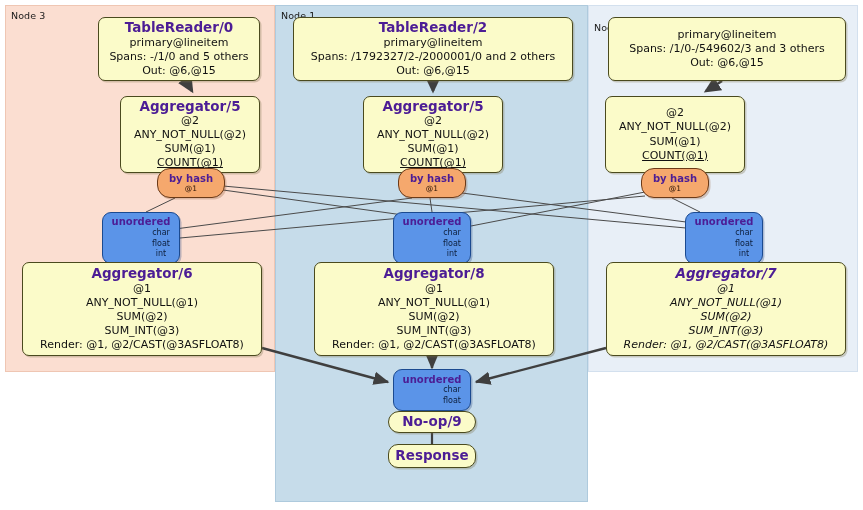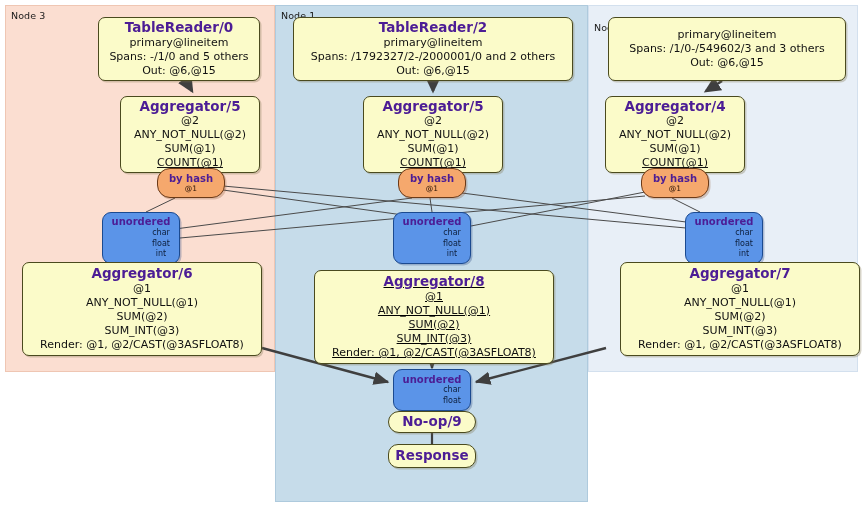--- a/index.html
+++ b/index.html
@@ -114,21 +114,20 @@
         <div class="ln u">COUNT(@1)</div>
       </div>
       <div class="box yellow" style="left: 363px; top: 96px; width: 140px; height: 77px;">
         <div class="ttl">Aggregator/5</div>
         <div class="ln">@2</div>
         <div class="ln">ANY_NOT_NULL(@2)</div>
         <div class="ln">SUM(@1)</div>
         <div class="ln u">COUNT(@1)</div>
       </div>
       <div class="box yellow" style="left: 605px; top: 96px; width: 140px; height: 77px;">
-        <div class="ttl">Aggregator/4</div>
         <div class="ln">@2</div>
         <div class="ln">ANY_NOT_NULL(@2)</div>
         <div class="ln">SUM(@1)</div>
         <div class="ln u">COUNT(@1)</div>
       </div>
       <div class="box orange" style="left: 157px; top: 168px; width: 68px; height: 30px;">
         <div class="ttl">by hash</div>
         <div class="ln">@1</div>
       </div>
       <div class="box orange" style="left: 398px; top: 168px; width: 68px; height: 30px;">
@@ -158,29 +157,29 @@
         <div class="ln">int</div>
       </div>
       <div class="box yellow" style="left: 22px; top: 262px; width: 240px; height: 94px;">
         <div class="ttl">Aggregator/6</div>
         <div class="ln">@1</div>
         <div class="ln">ANY_NOT_NULL(@1)</div>
         <div class="ln">SUM(@2)</div>
         <div class="ln">SUM_INT(@3)</div>
         <div class="ln">Render: @1, @2/CAST(@3ASFLOAT8)</div>
       </div>
-      <div class="box yellow" style="left: 314px; top: 270px; width: 240px; height: 94px; text-decoration: underline;">
+      <div class="box yellow" style="left: 314px; top: 262px; width: 240px; height: 94px;">
         <div class="ttl">Aggregator/8</div>
         <div class="ln">@1</div>
         <div class="ln">ANY_NOT_NULL(@1)</div>
         <div class="ln">SUM(@2)</div>
         <div class="ln">SUM_INT(@3)</div>
         <div class="ln">Render: @1, @2/CAST(@3ASFLOAT8)</div>
       </div>
-      <div class="box yellow" style="left: 620px; top: 262px; width: 240px; height: 94px;">
+      <div class="box yellow" style="left: 606px; top: 262px; width: 240px; height: 94px; font-style: italic;">
         <div class="ttl">Aggregator/7</div>
         <div class="ln">@1</div>
         <div class="ln">ANY_NOT_NULL(@1)</div>
         <div class="ln">SUM(@2)</div>
         <div class="ln">SUM_INT(@3)</div>
         <div class="ln">Render: @1, @2/CAST(@3ASFLOAT8)</div>
       </div>
       <div class="box blue" style="left: 393px; top: 369px; width: 78px; height: 42px;">
         <div class="ttl">unordered</div>
         <div class="ln">char</div>

